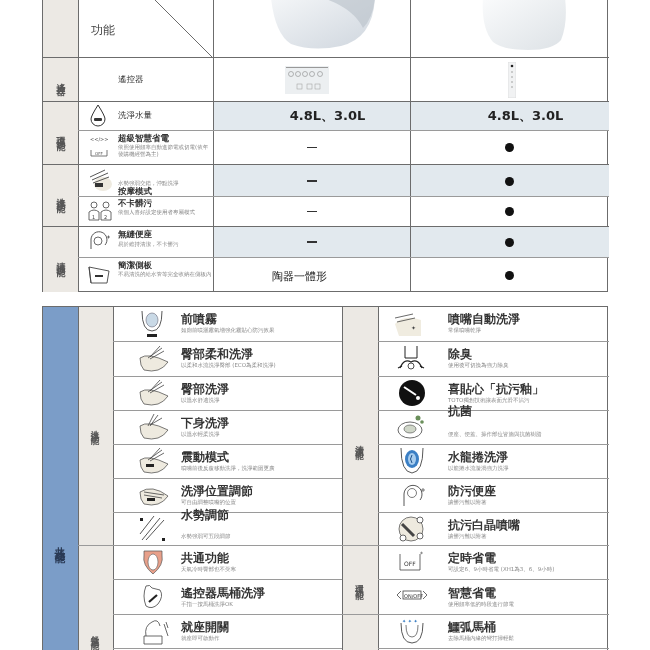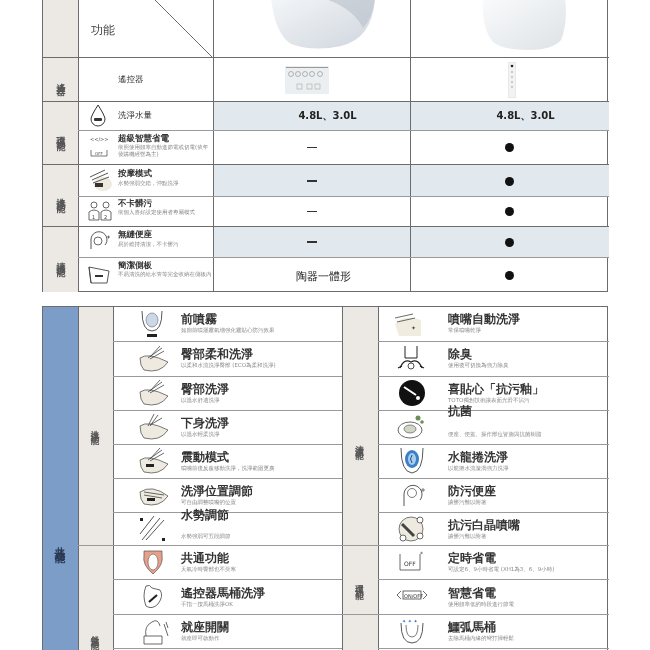--- a/index.html
+++ b/index.html
@@ -13,21 +13,21 @@
   .tline-h { position: absolute; height: 1.2px; background: #6c6c6c; }
   .tline-v { position: absolute; width: 1.2px; background: #6c6c6c; }
   .tline-thin { background: #9a9a9a; height: 1px; }
   .cat-col { position: absolute; left: 0; width: 35px; background: #ece9e4; }
   .cat-text { position: absolute; left: 0; width: 35px; display: flex; align-items: center; justify-content: center;
               writing-mode: vertical-rl; font-size: 9px; color: #555; letter-spacing: 2px; font-weight: bold; }
   .shade { position: absolute; background: #e2e9ee; }
   .feat-title { position: absolute; font-size: 8.5px; font-weight: bold; color: #333; white-space: nowrap; }
   .feat-desc { position: absolute; font-size: 5.5px; color: #888; line-height: 7px; width: 95px; }
   .val { position: absolute; display: flex; align-items: center; justify-content: center; font-size: 11px; color: #222; }
-  .val-big { font-size: 10px; font-weight: bold; padding-left: 32px; }
+  .val-big { font-size: 13px; font-weight: bold; padding-left: 32px; }
   .dot { width: 9px; height: 9px; border-radius: 50%; background: #111; display: inline-block; }
   .dash { width: 10px; height: 1.2px; background: #333; display: inline-block; }
 
   
   #bot-table { position: absolute; left: 42px; top: 306px; width: 566px; height: 350px;
                border: 1.5px solid #6c6c6c; }
   .blue-col { position: absolute; left: 0; top: 0; width: 35px; height: 100%; background: #7b9dc8; }
   .blue-text { position: absolute; left: 0; width: 35px; writing-mode: vertical-rl; font-size: 10.5px; font-weight: bold;
                color: #2a3a55; display: flex; align-items: center; justify-content: center; letter-spacing: 2px; }
   .sub-col { position: absolute; background: #ece9e4; }
@@ -132,21 +132,21 @@
     </div>
   <div class="val" style="left:367px;top:133px;width:199px;height:33px;">
       <span class="dot"></span>
     </div>
 
   <svg class="icon" style="left:44px;top:169px;" width="26" height="26">
     <ellipse cx="16" cy="17" rx="9" ry="7" fill="#eeeadf"></ellipse>
     <path d="M3 10 L18 3 M5 13 L21 6 M6 16 L22 10" stroke="#444" stroke-width="0.9"></path>
     <rect x="8" y="16" width="8" height="4" fill="#333"></rect>
   </svg>
-  <div class="feat-title" style="left:75px;top:170px;">按摩模式</div>
+  <div class="feat-title" style="left:75px;top:188px;">按摩模式</div>
   <div class="feat-desc" style="left:75px;top:182px;">水勢強弱交錯，沖點洗淨</div>
   <div class="val" style="left:170px;top:167px;width:197px;height:32px;">
       <span class="dash"></span>
     </div>
   <div class="val" style="left:367px;top:167px;width:199px;height:32px;">
       <span class="dot"></span>
     </div>
 
   <svg class="icon" style="left:44px;top:202px;" width="26" height="22">
     <circle cx="7" cy="5" r="3" fill="none" stroke="#444" stroke-width="0.8"></circle>
@@ -179,21 +179,21 @@
       <span class="dot"></span>
     </div>
 
   <svg class="icon" style="left:44px;top:265px;" width="26" height="22">
     <path d="M2 4 L22 8 L20 20 L4 20 Z" fill="none" stroke="#444" stroke-width="0.9"></path>
     <path d="M2 4 L4 20" stroke="#444" stroke-width="0.9"></path>
     <rect x="8" y="12" width="8" height="2" fill="#333"></rect>
   </svg>
   <div class="feat-title" style="left:75px;top:262px;">簡潔側板</div>
   <div class="feat-desc" style="left:75px;top:273px;">不易清洗的給水管等完全收納在側板內</div>
-  <div class="val" style="left:182px;top:260px;width:197px;height:37px;text-align:center;">陶器一體形</div>
+  <div class="val" style="left:158px;top:260px;width:197px;height:37px;text-align:center;">陶器一體形</div>
   <div class="val" style="left:367px;top:260px;width:199px;height:34px;">
       <span class="dot"></span>
     </div>
 </div>
 
 <div id="bot-table">
   <div class="blue-col"></div>
   <div class="blue-text" style="top:190px;height:90px;">共通功能</div>
 
   <div class="sub-col" style="left:35px;top:0;width:35px;height:350px;"></div>

